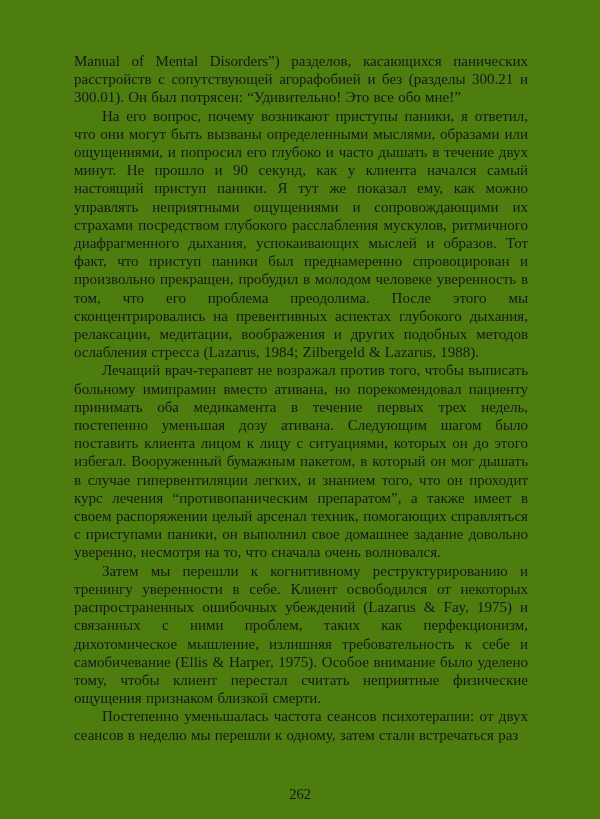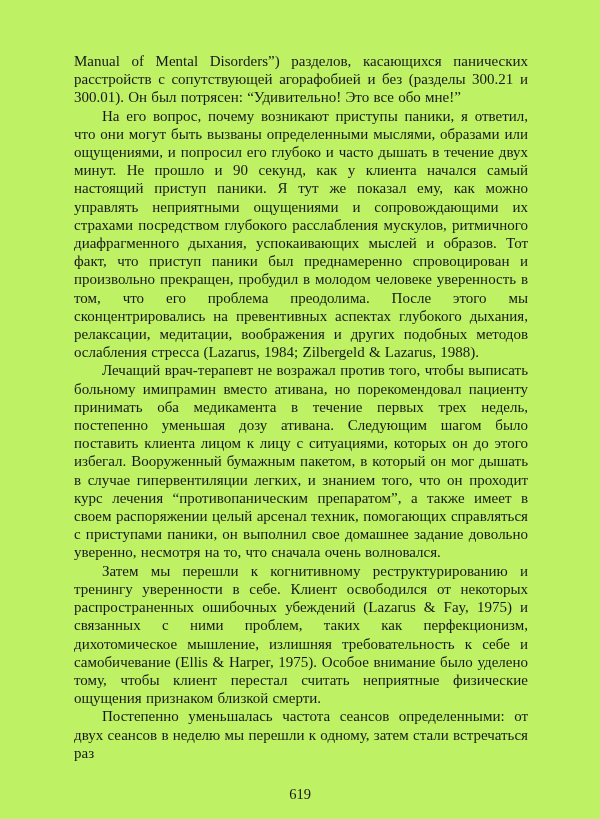--- a/index.html
+++ b/index.html
@@ -5,21 +5,21 @@
   html, body {
     margin: 0;
     padding: 0;
     background: #e9e7e2;
   }
   .page {
     position: relative;
     width: 600px;
     height: 819px;
     margin: 0 auto;
-    background: #bef264;
+    background: #4d7c0f;
     box-sizing: border-box;
     padding: 52px 72px 0 74px;
     font-family: "Liberation Serif", "DejaVu Serif", serif;
     color: #17171a;
     overflow: hidden;
   }
   .text-block {
     width: 100%;
   }
   p.para {
@@ -46,16 +46,16 @@
 </style>
 </head>
 <body>
 
 <div class="page">
   <div class="text-block">
       <p class="para"><span>Manual of Mental Disorders”) разделов, касающихся панических расстройств с сопутствующей агорафобией и без (разделы 300.21 и 300.01). Он был потрясен: “Удивительно! Это все обо мне!”</span></p>
       <p class="para indent"><span>На его вопрос, почему возникают приступы паники, я ответил, что они могут быть вызваны определенными мыслями, образами или ощущениями, и попросил его глубоко и часто дышать в течение двух минут. Не прошло и 90 секунд, как у клиента начался самый настоящий приступ паники. Я тут же показал ему, как можно управлять неприятными ощущениями и сопровождающими их страхами посредством глубокого расслабления мускулов, ритмичного диафрагменного дыхания, успокаивающих мыслей и образов. Тот факт, что приступ паники был преднамеренно спровоцирован и произвольно прекращен, пробудил в молодом человеке уверенность в том, что его проблема преодолима. После этого мы сконцентрировались на </span><span class="italic">превентивных</span><span> аспектах глубокого дыхания, релаксации, медитации, воображения и других подобных методов ослабления стресса (Lazarus, 1984; Zilbergeld &amp; Lazarus, 1988).</span></p>
       <p class="para indent"><span>Лечащий врач-терапевт не возражал против того, чтобы выписать больному имипрамин вместо ативана, но порекомендовал пациенту принимать оба медикамента в течение первых трех недель, постепенно уменьшая дозу ативана. Следующим шагом было поставить клиента лицом к лицу с ситуациями, которых он до этого избегал. Вооруженный бумажным пакетом, в который он мог дышать в случае гипервентиляции легких, и знанием того, что он проходит курс лечения “противопаническим препаратом”, а также имеет в своем распоряжении целый арсенал техник, помогающих справляться с приступами паники, он выполнил свое домашнее задание довольно уверенно, несмотря на то, что сначала очень волновался.</span></p>
       <p class="para indent"><span>Затем мы перешли к когнитивному реструктурированию и тренингу уверенности в себе. Клиент освободился от некоторых распространенных ошибочных убеждений (Lazarus &amp; Fay, 1975) и связанных с ними проблем, таких как перфекционизм, дихотомическое мышление, излишняя требовательность к себе и самобичевание (Ellis &amp; Harper, 1975). Особое внимание было уделено тому, чтобы клиент перестал считать неприятные физические ощущения признаком близкой смерти.</span></p>
-      <p class="para indent"><span>Постепенно уменьшалась частота сеансов определенными: от двух сеансов в неделю мы перешли к одному, затем стали встречаться раз</span></p>
+      <p class="para indent"><span>Постепенно уменьшалась частота сеансов психотерапии: от двух сеансов в неделю мы перешли к одному, затем стали встречаться раз</span></p>
     </div>
-  <div class="page-number">619</div>
+  <div class="page-number">262</div>
 </div>
 
 </body></html>

